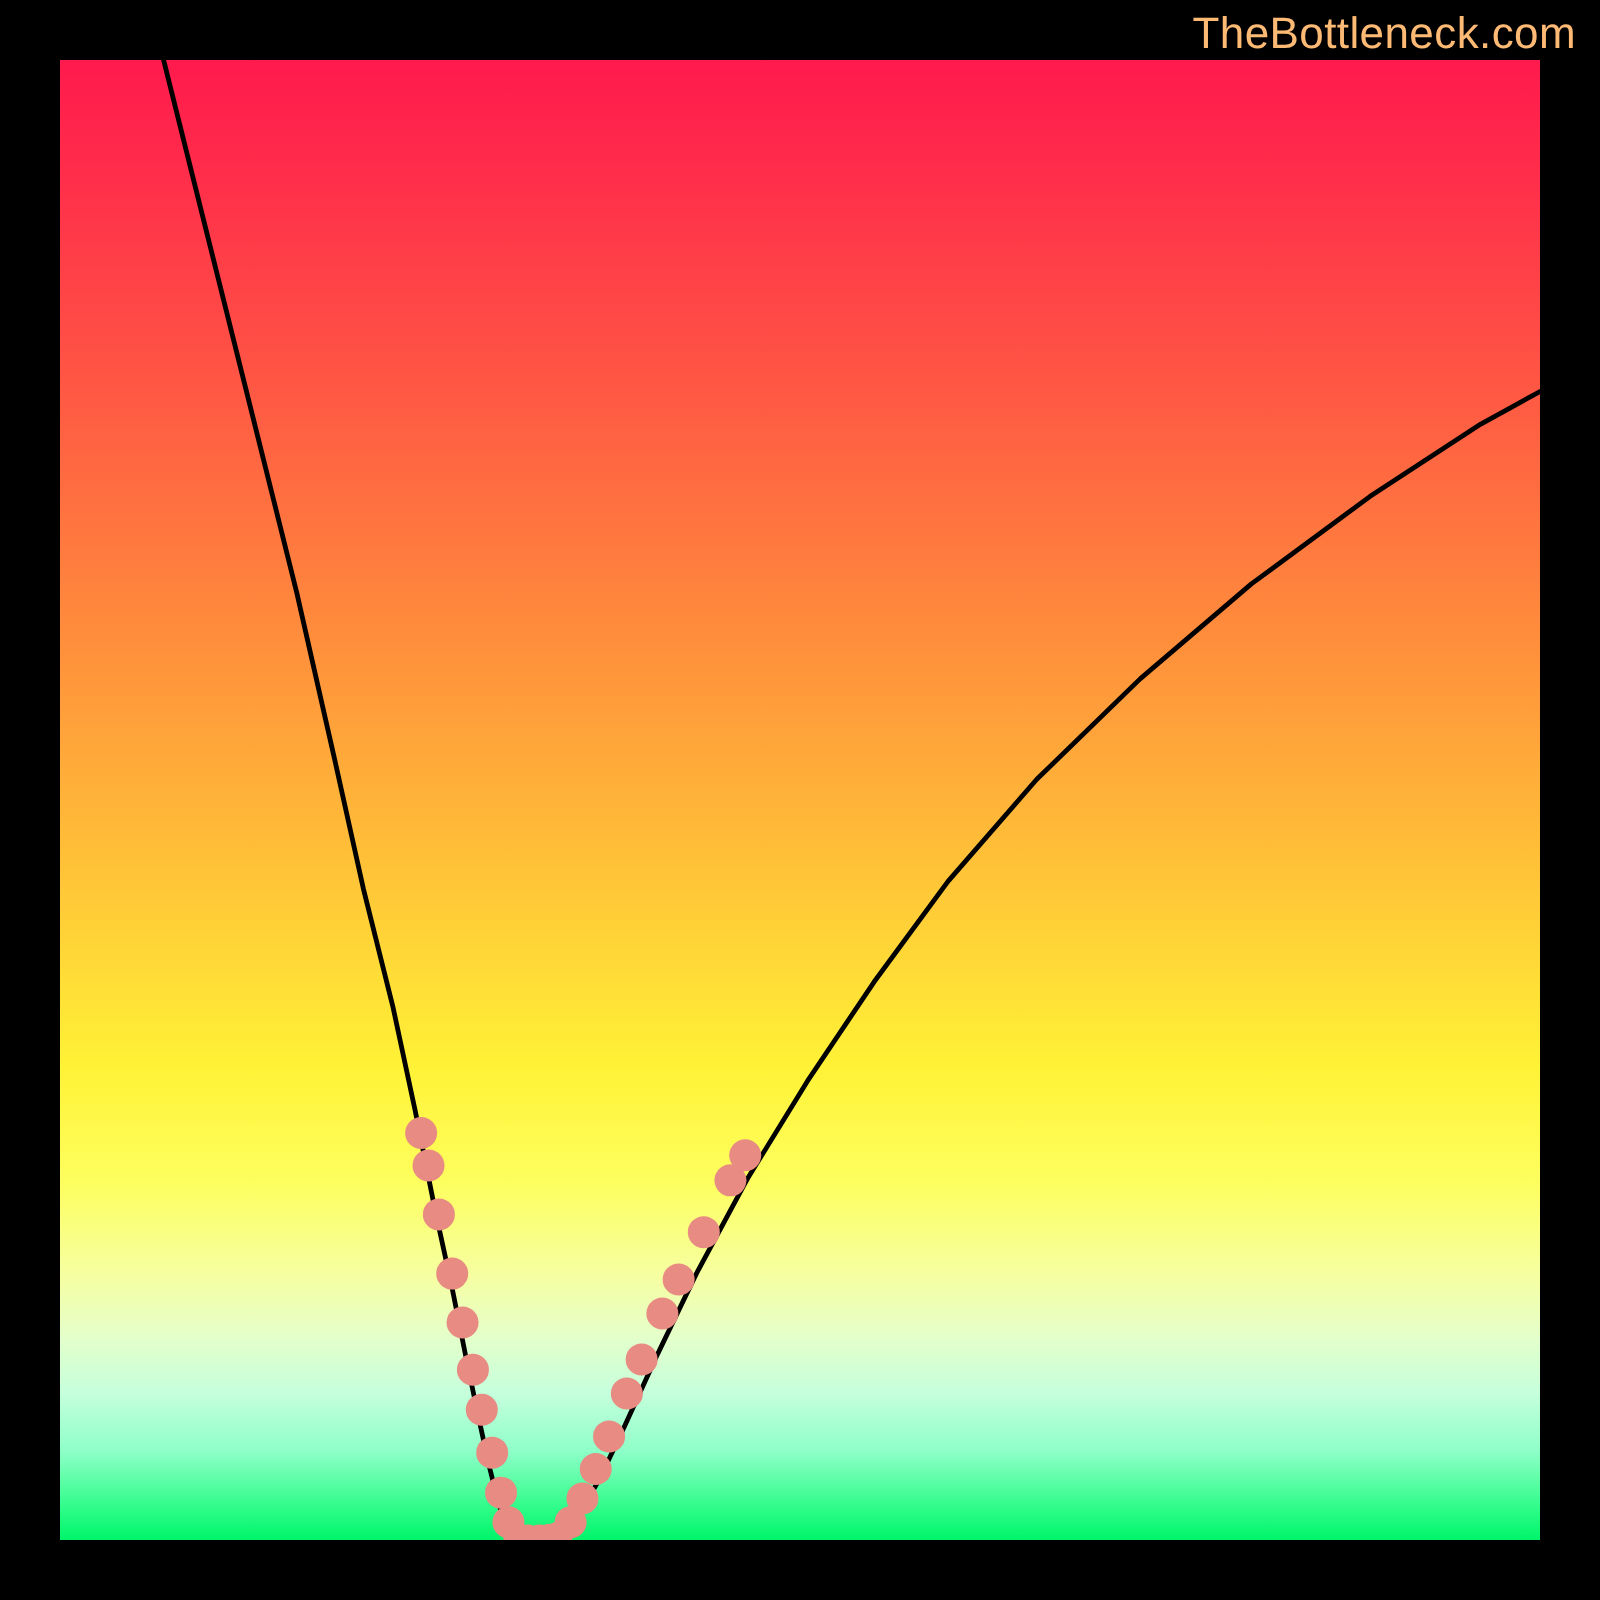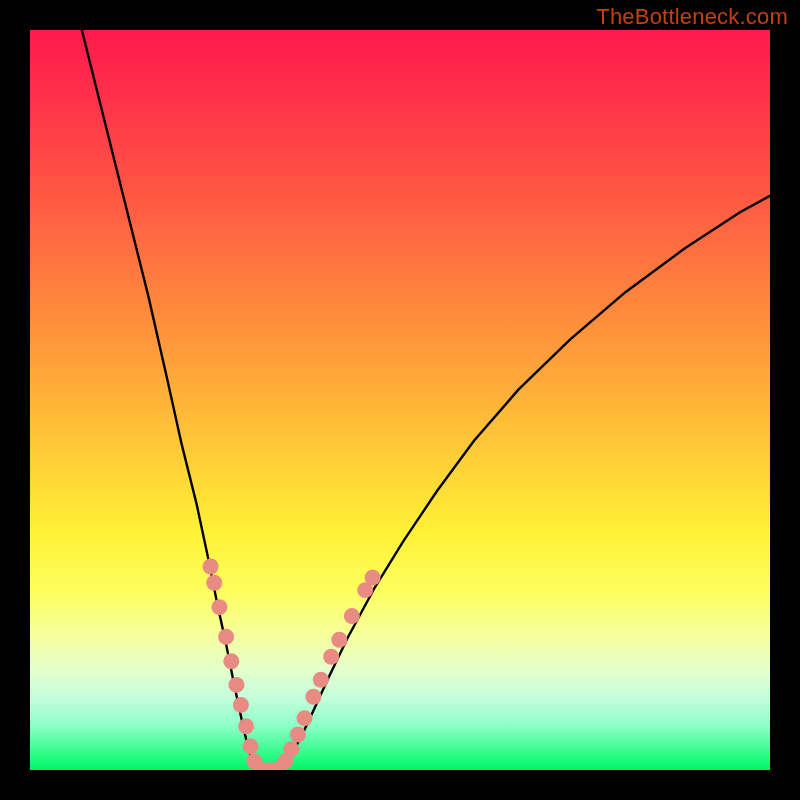--- a/index.html
+++ b/index.html
@@ -37,21 +37,21 @@
       #e6ffc8 86%,
       #c6ffdc 90%,
       #8effc8 94%,
       #2bfc86 98%,
       #00f46a 100%);
   }
   .watermark {
     position: absolute;
     top: 4px;
     right: 12px;
-    color: #c2410c;
+    color: #fdba74;
     font-size: 22px;
     letter-spacing: 0.2px;
     font-weight: 500;
   }
   svg.curve {
     position: absolute;
     top: 0;
     left: 0;
   }
   .dot {

